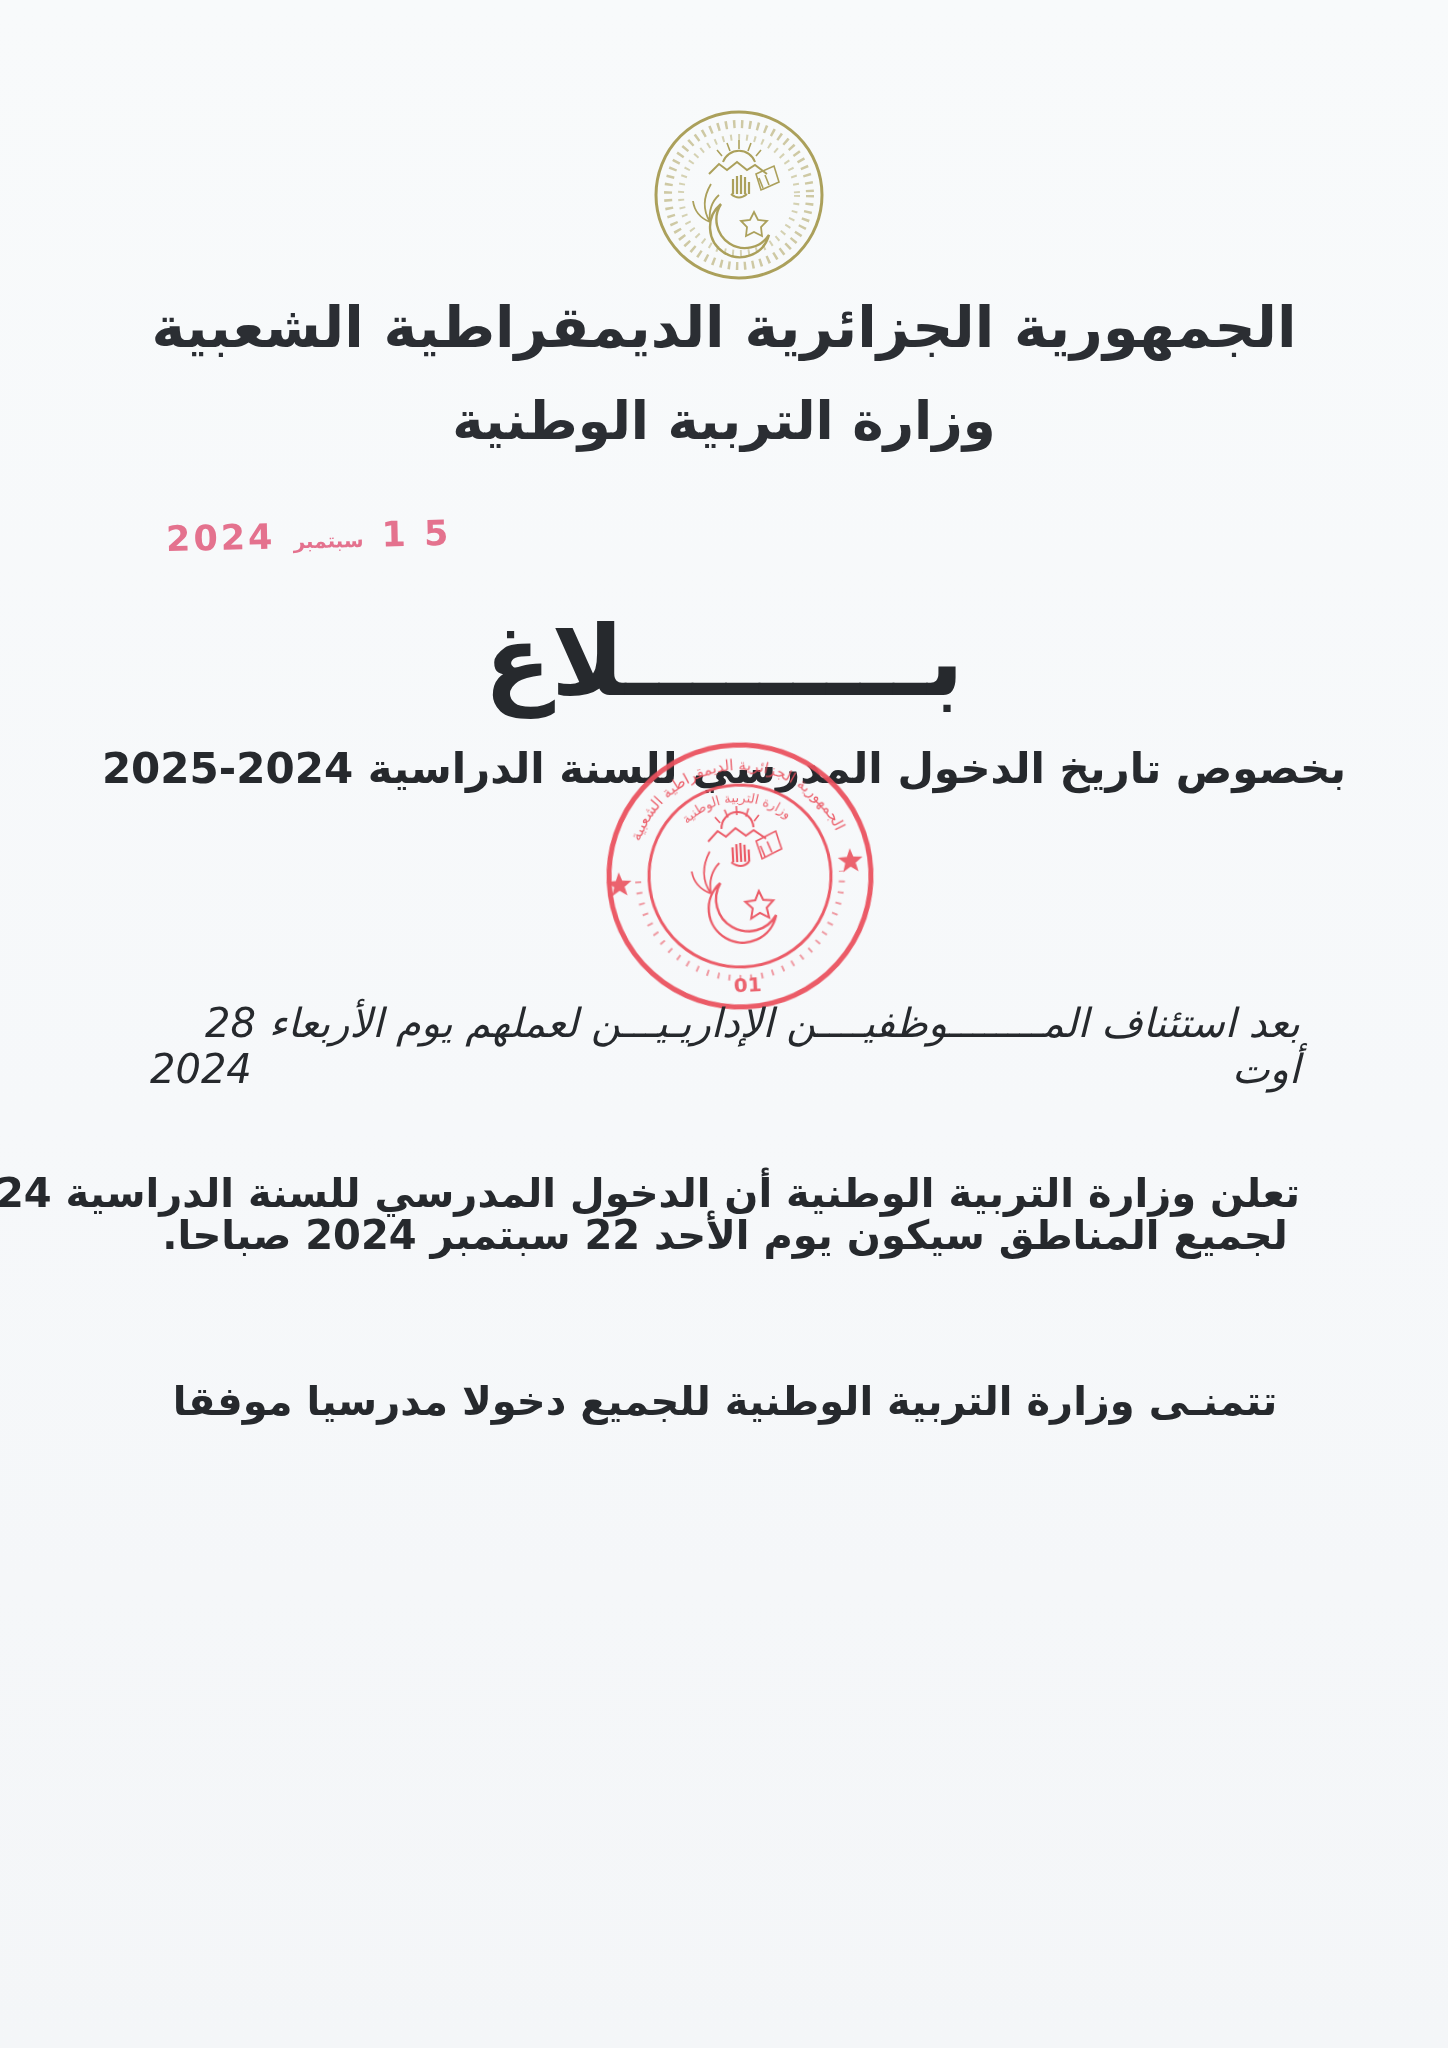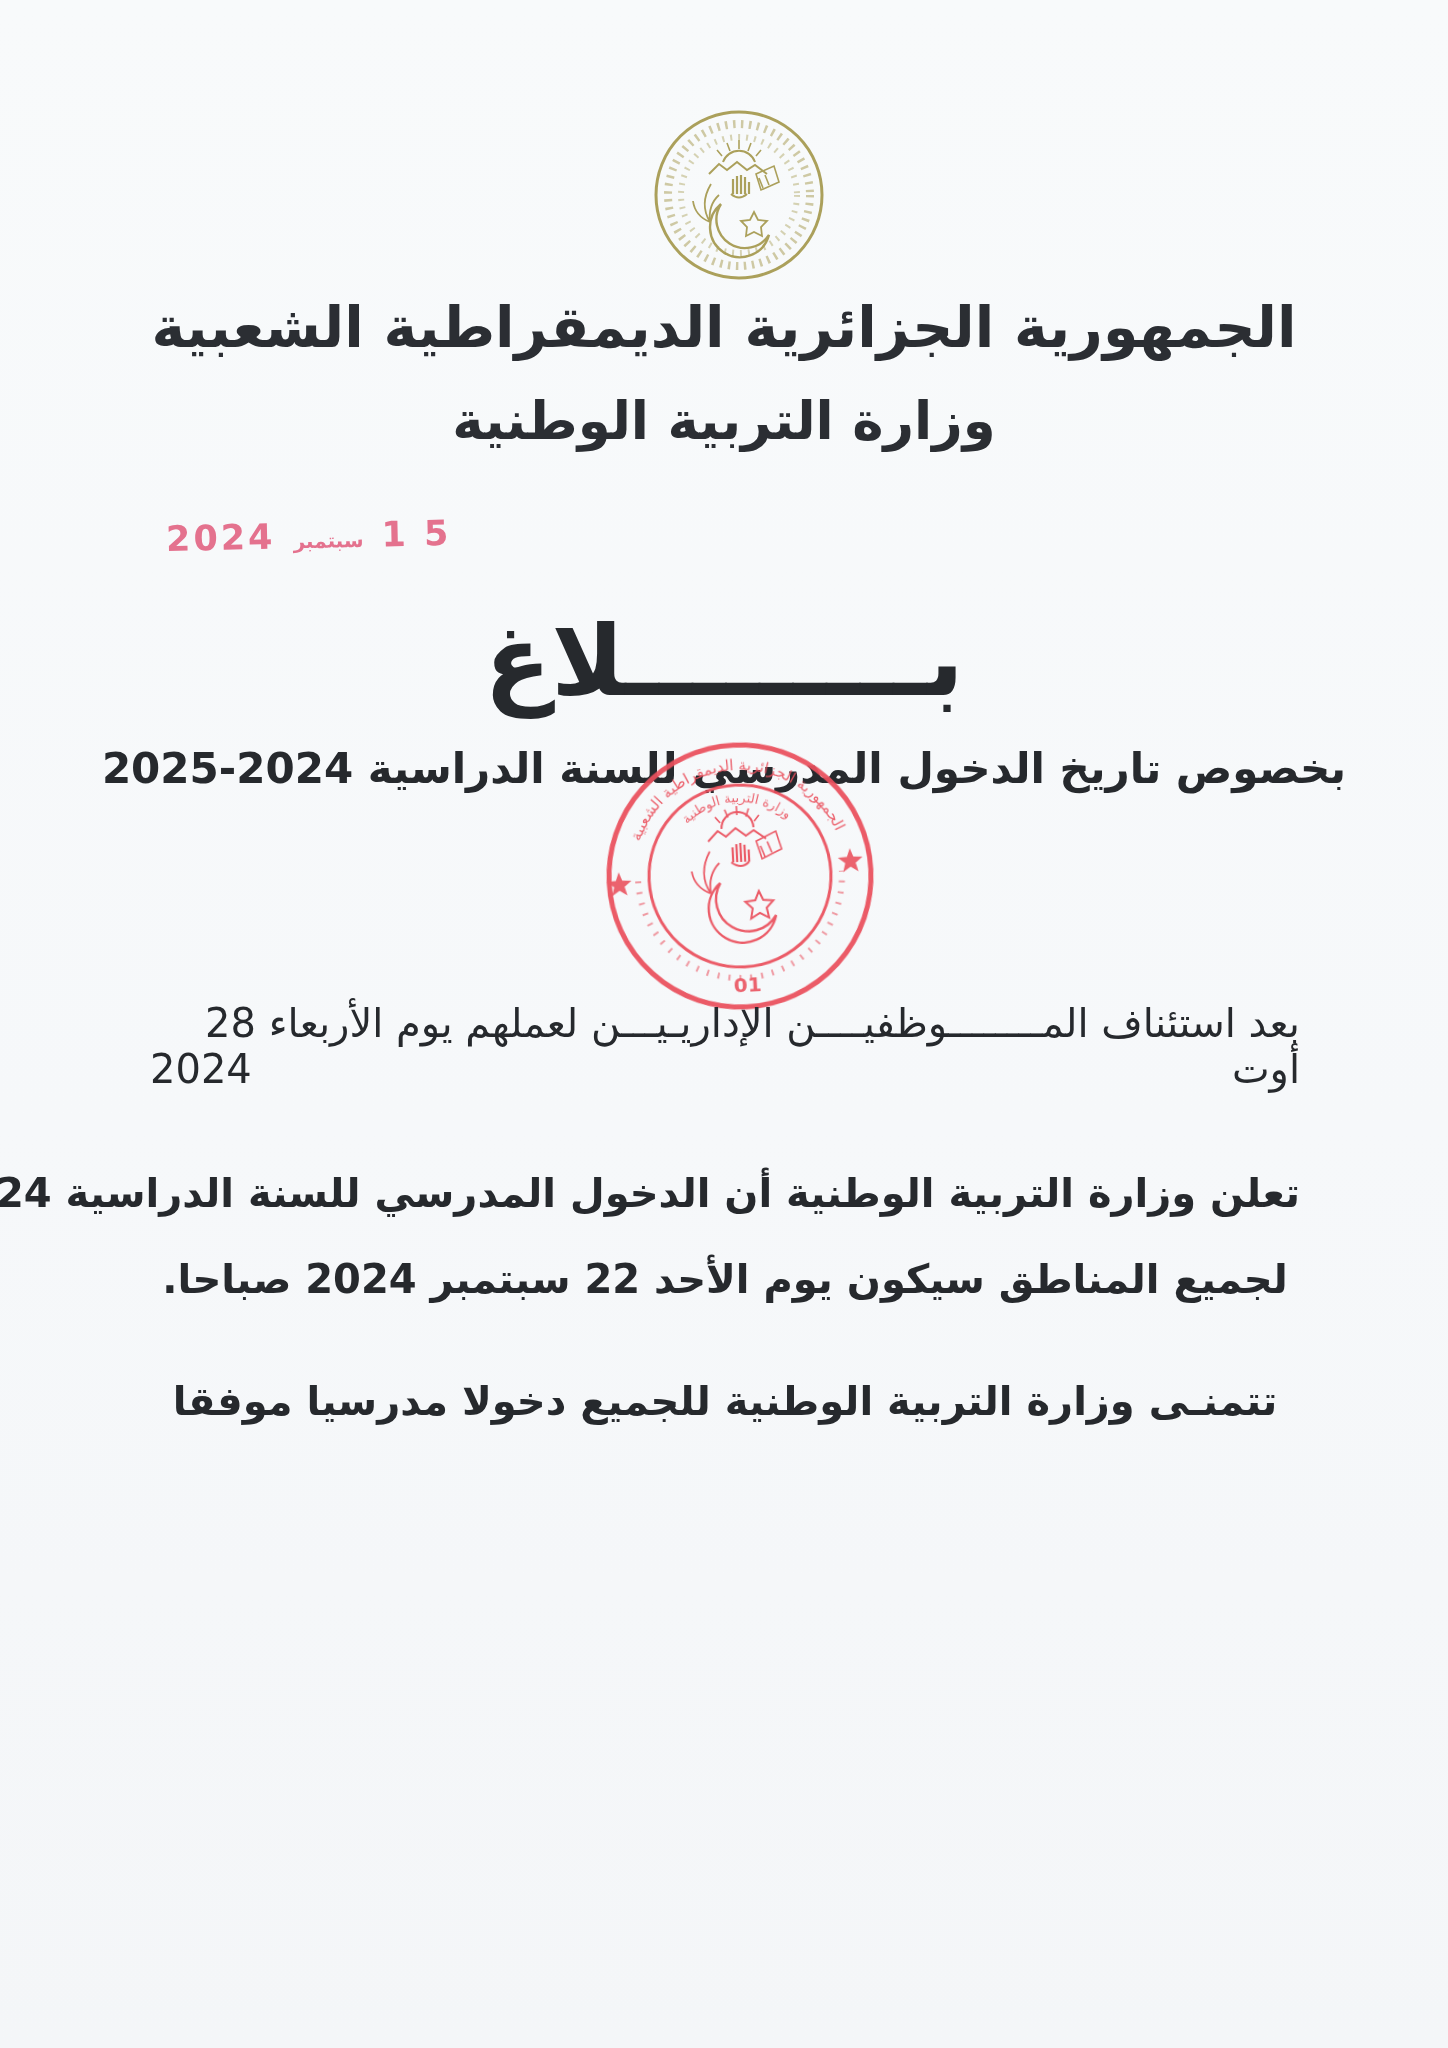--- a/index.html
+++ b/index.html
@@ -39,24 +39,24 @@
 
   
   .red-stamp{left:602px;top:738px;width:276px;height:276px;transform:rotate(-3deg);opacity:.93;}
 
   
   .body-line{
     left:150px;width:1150px;
     direction:rtl;unicode-bidi:plaintext;
     font-size:40px;line-height:1.15;color:#26292d;white-space:nowrap;
   }
-  .l1{top:1000px;text-align:right;white-space:normal;text-align-last:justify;}
+  .l1{top:1000px;text-align:right;white-space:normal;text-align-last:justify;font-style:italic;}
   .l2{top:1088px;text-align:right;}
   .l3{top:1170px;text-align:right;font-weight:bold;}
-  .l4{top:1256px;text-align:center;font-weight:bold;}
+  .l4{top:1212px;text-align:center;font-weight:bold;}
   .l5{top:1346px;text-align:center;font-weight:bold;margin-top:32px;}
 </style>
 </head>
 <body>
 
 <div class="page">
 
   <svg class="abs emblem-gold" viewBox="0 0 178 178" xmlns="http://www.w3.org/2000/svg">
     <g fill="none" stroke="#a5994e">
       <circle cx="89" cy="89" r="83" stroke-width="3"></circle>

